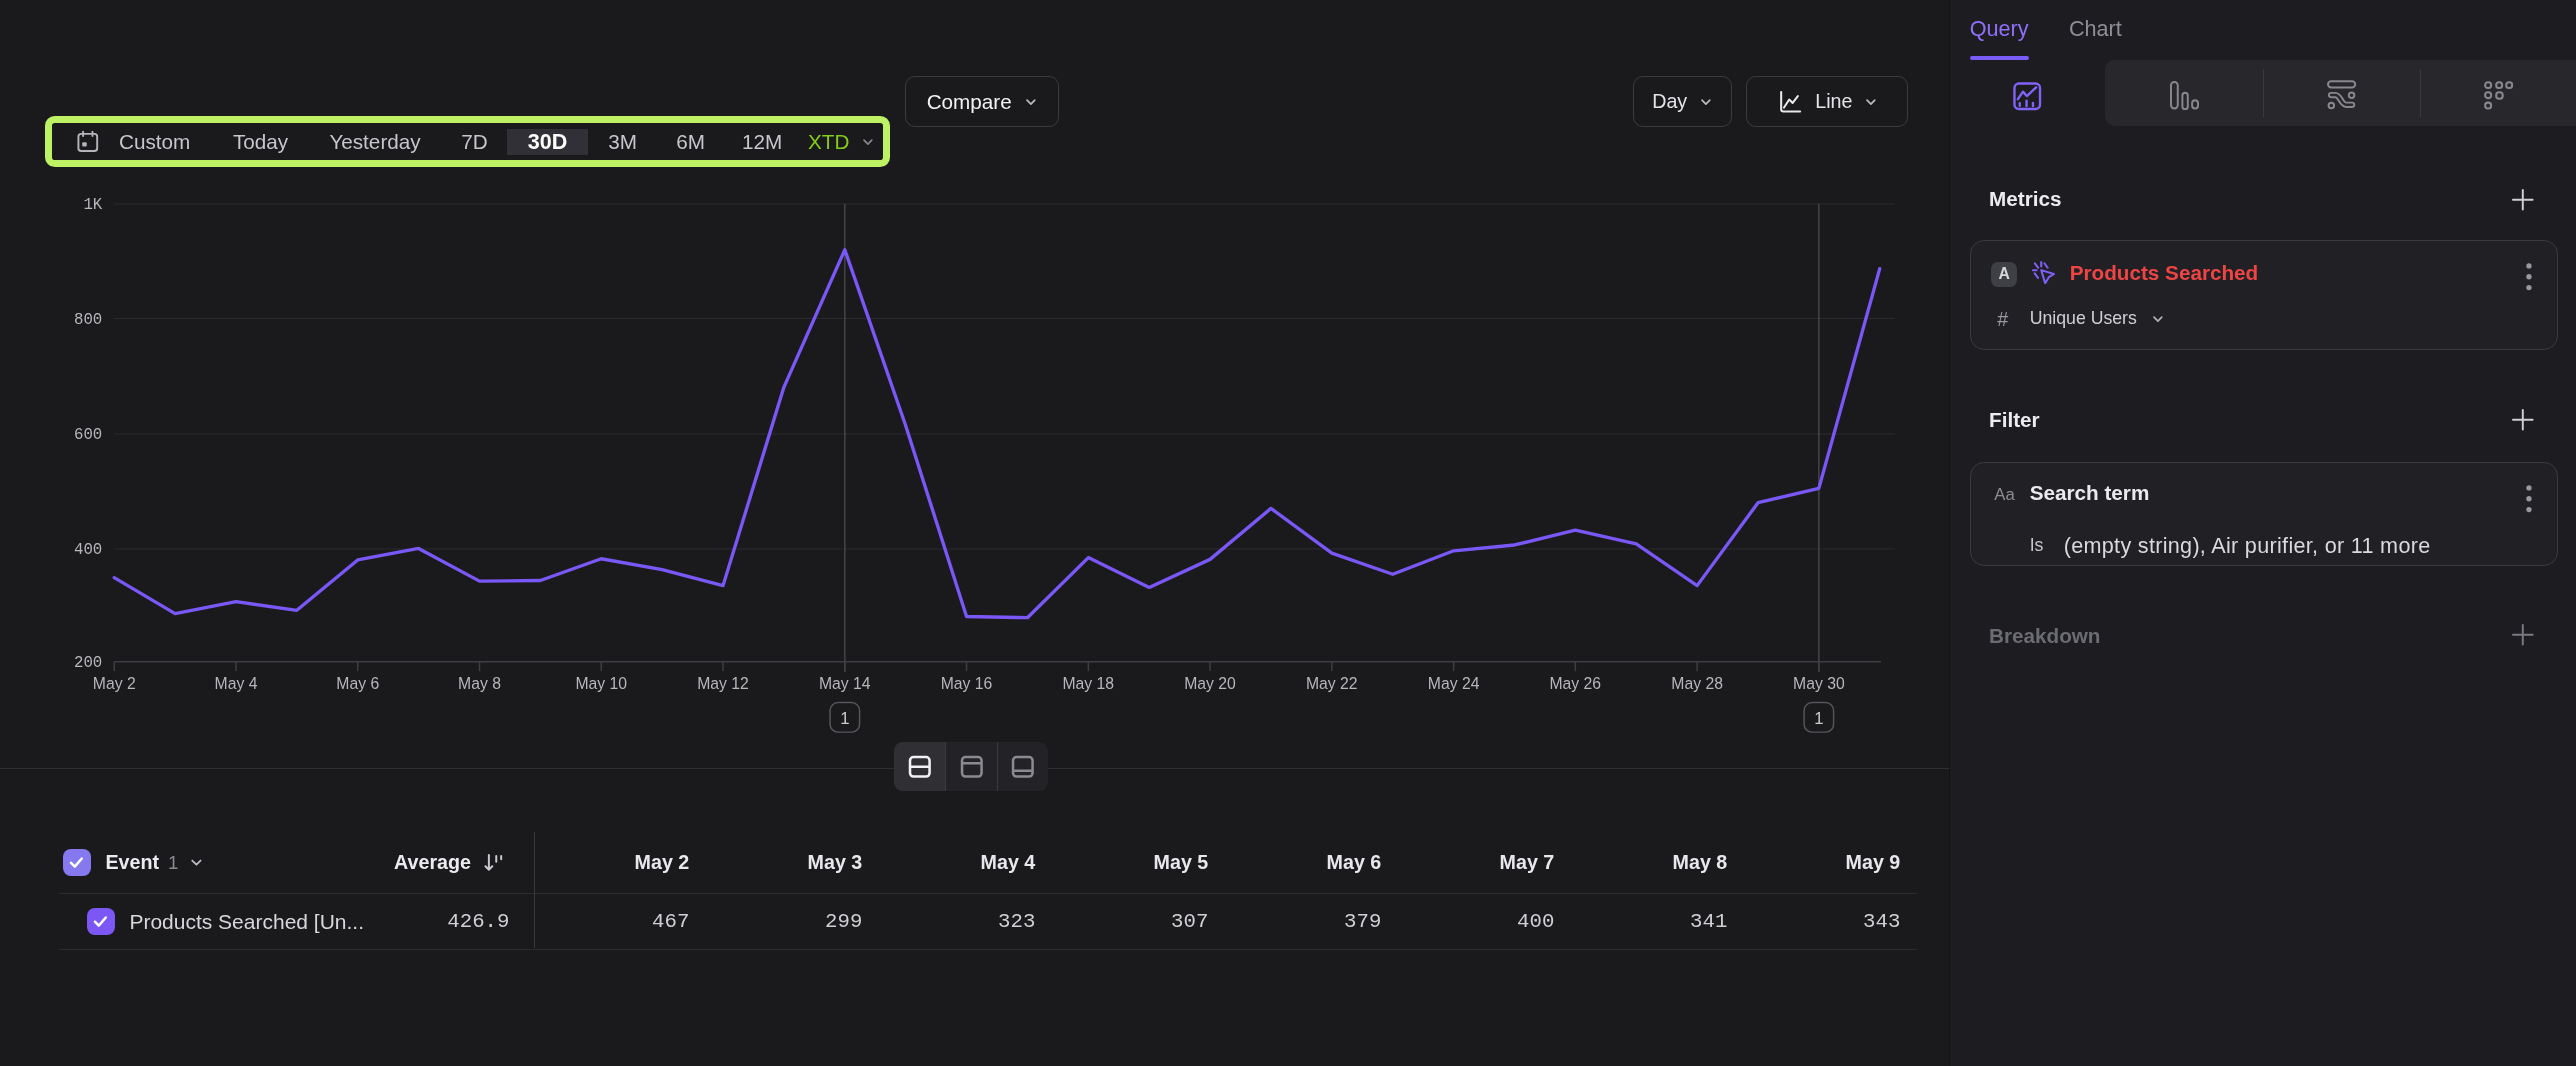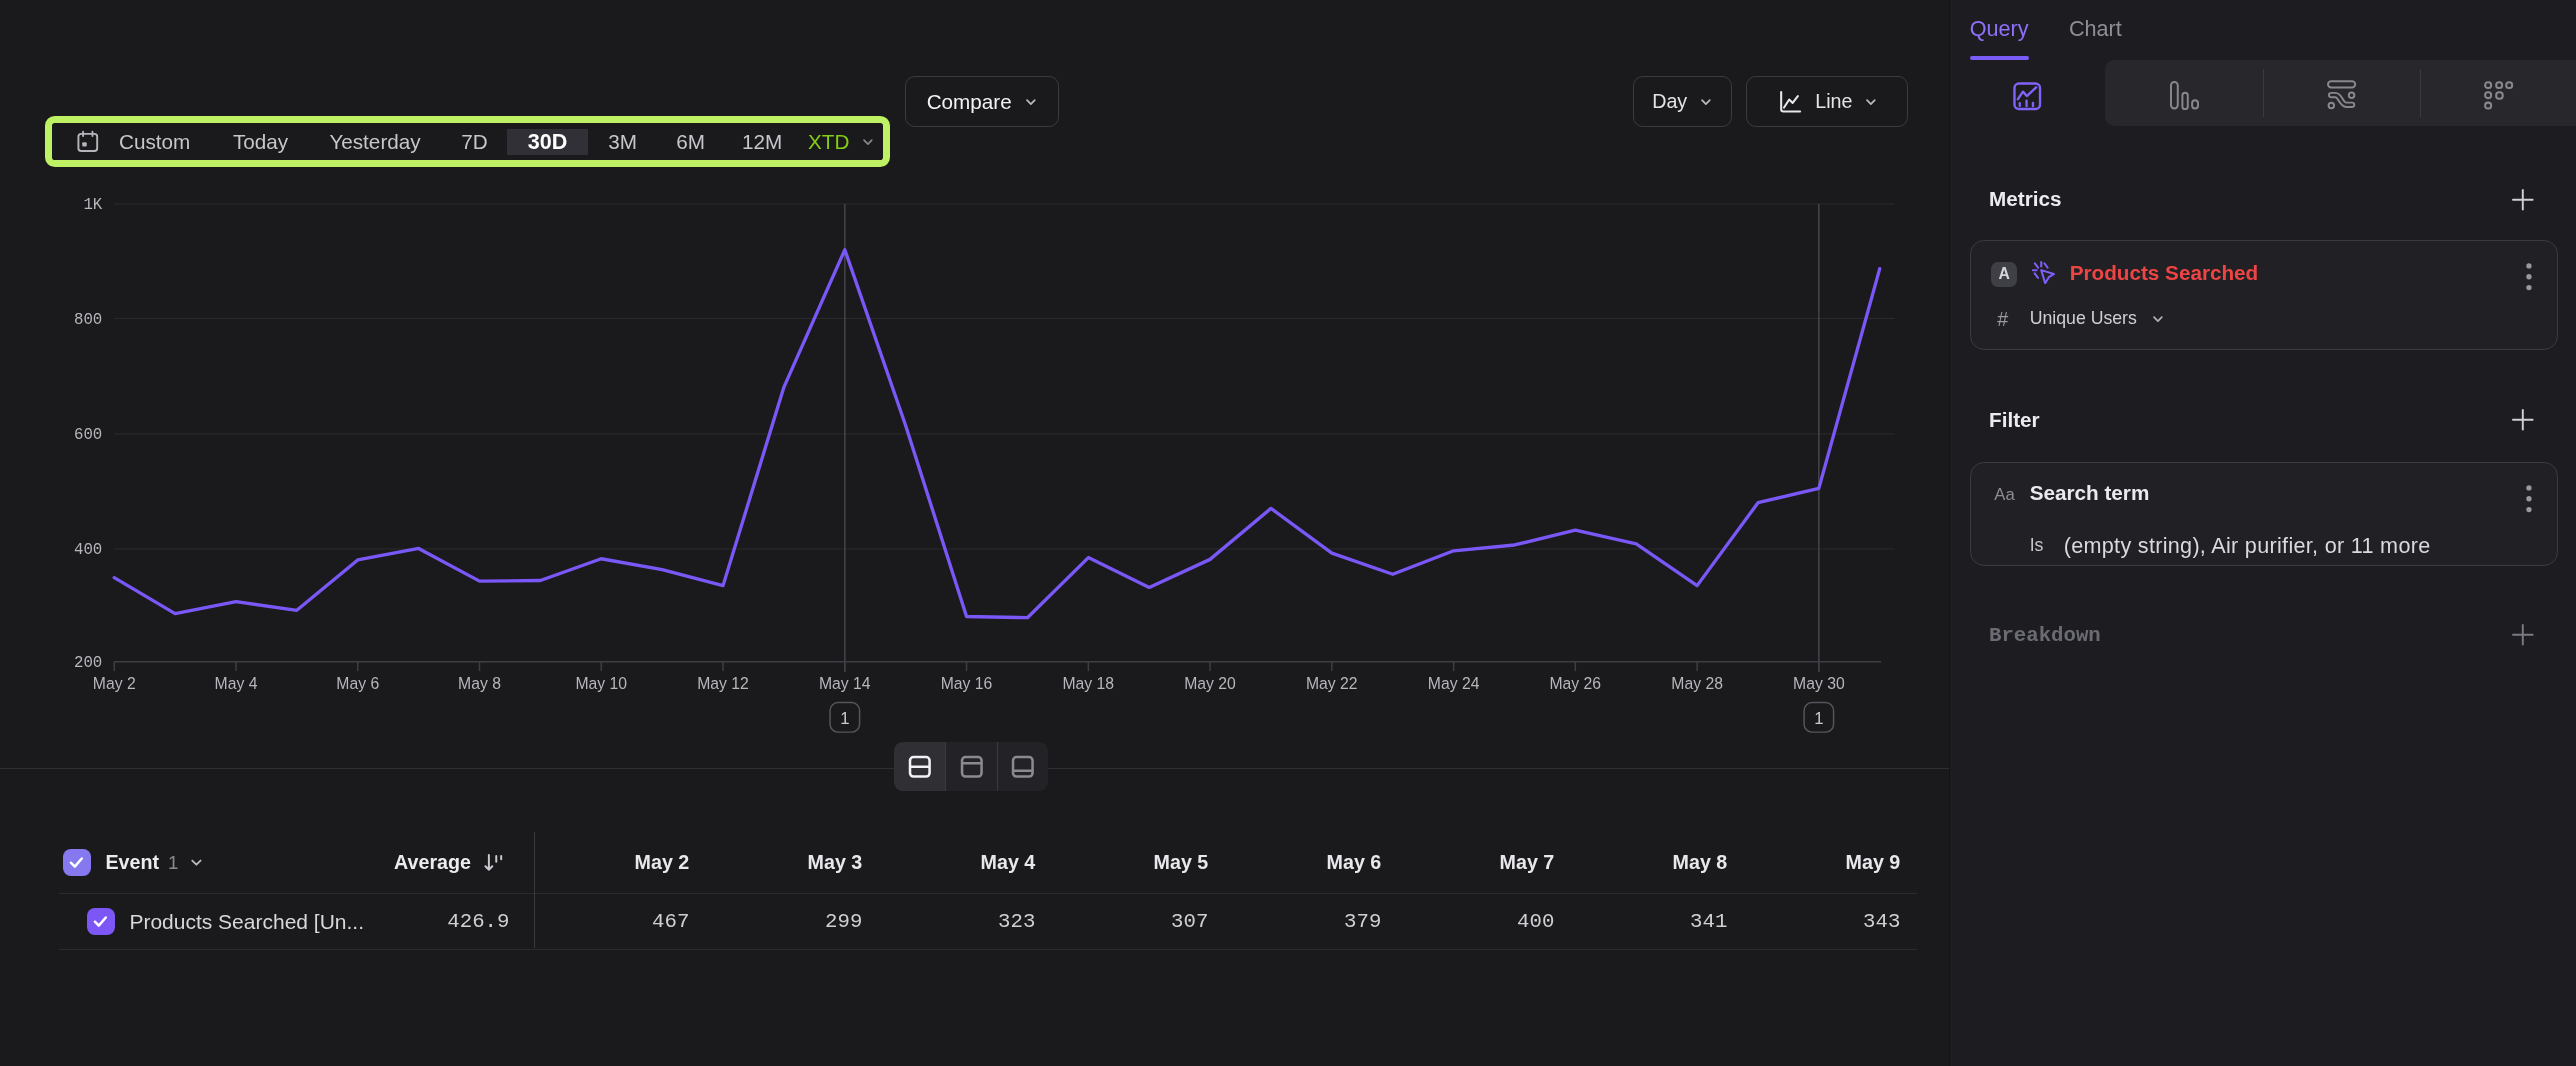--- a/index.html
+++ b/index.html
@@ -303,19 +303,19 @@
     <div class="abs" style="left:59px;top:17.7px;font-size:20.7px;font-weight:bold;color:#eaeaee;">Search term</div>
     <svg class="abs" style="left:555px;top:22px;" width="5.9" height="29.5" viewBox="0 0 6 30" fill="#9898a0">
       <circle cx="3" cy="3" r="2.7"></circle>
         <circle cx="3" cy="14" r="2.7"></circle>
         <circle cx="3" cy="25" r="2.7"></circle>
     </svg>
     <div class="abs" style="left:59px;top:72px;font-size:17.7px;color:#c6c6cc;">Is</div>
     <div class="abs" style="left:93px;top:70px;font-size:21.6px;letter-spacing:0.3px;color:#d9d9de;">(empty string), Air purifier, or 11 more</div>
   </div>
 
-  <div class="abs" style="left:39px;top:624px;font-size:20.7px;font-weight:bold;color:#6b6b73;font-family:Liberation Mono, monospace;">Breakdown</div>
+  <div class="abs" style="left:39px;top:624px;font-size:20.7px;font-weight:bold;color:#6b6b73;">Breakdown</div>
   <svg class="abs" style="left:562px;top:624px;" width="21.6" height="21.6" viewBox="0 0 22 22" stroke="#7a7a82" stroke-width="2" stroke-linecap="round">
       <line x1="11" y1="1" x2="11" y2="21"></line>
       <line x1="1" y1="11" x2="21" y2="11"></line>
     </svg>
 </div>
 
 
 </body></html>

